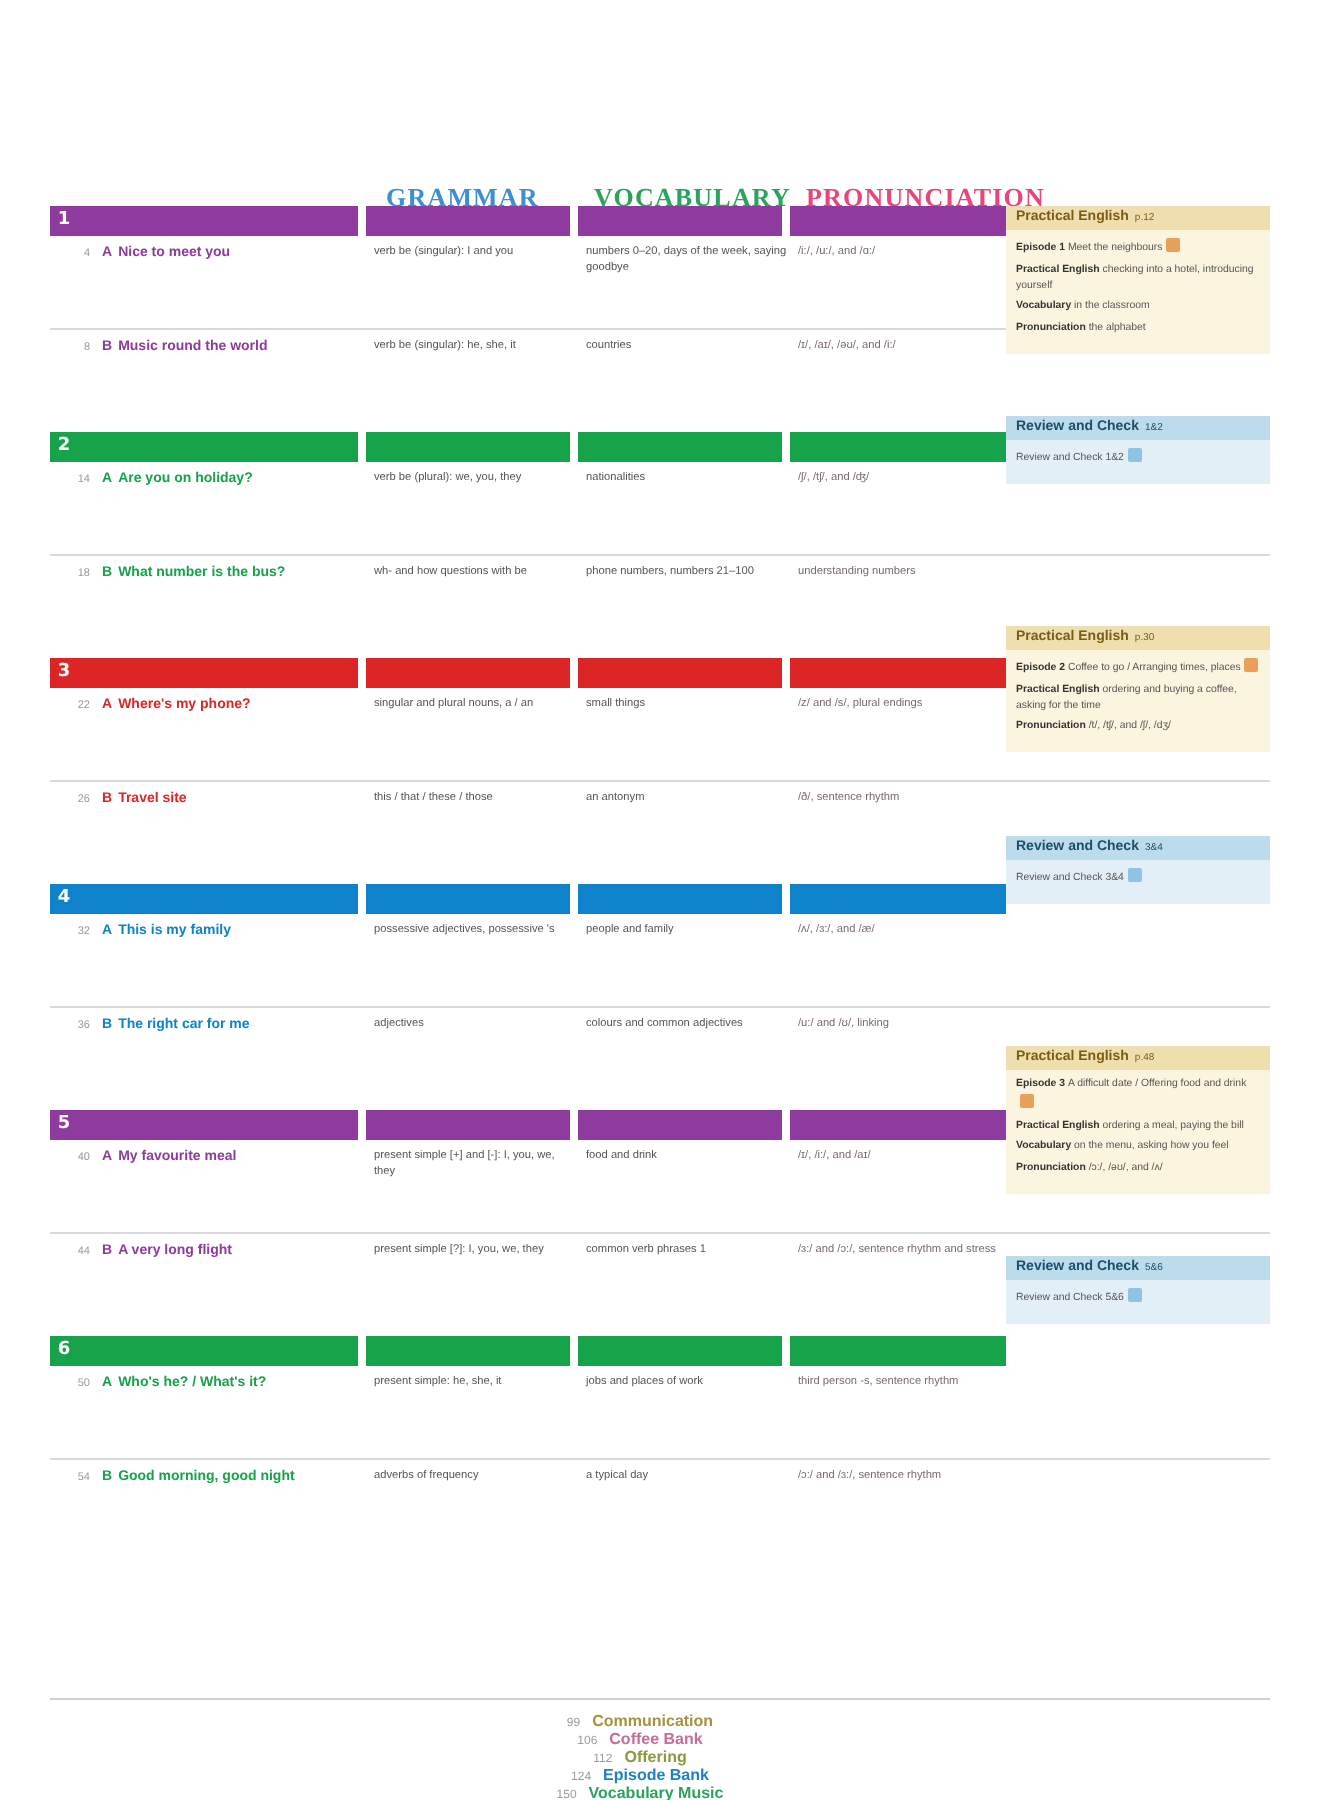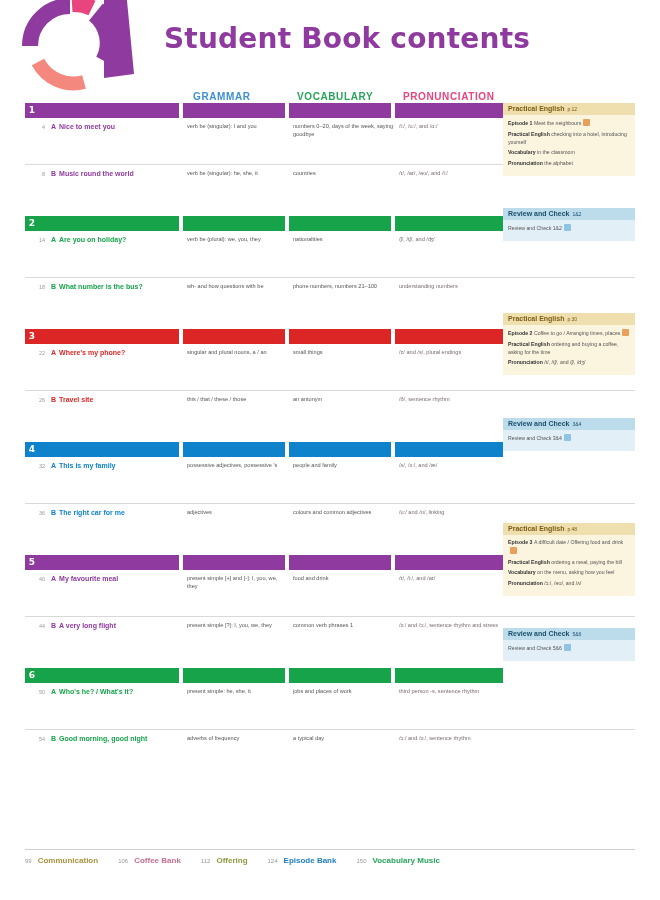--- a/index.html
+++ b/index.html
@@ -20,21 +20,21 @@
   .logo svg{display:block;}
   .title{
     position:absolute;left:164px;top:22px;
     font-size:28px;font-weight:bold;color:#8e3a9e;
     letter-spacing:.2px;
     font-family:"DejaVu Sans", sans-serif;
   }
 
   
   .colheads{position:absolute;left:25px;top:91px;width:610px;height:12px;}
-  .colhead{position:absolute;font-size:10px;font-weight:bold;letter-spacing:.6px;}
+  .colhead{position:absolute;font-size:13px;font-weight:bold;letter-spacing:.6px;font-family:Liberation Serif, serif;}
   .ch-gram{left:168px;color:#3d8fd4;}
   .ch-voc{left:272px;color:#2aa45c;}
   .ch-pron{left:378px;color:#e8447e;}
 
   
   .table{position:absolute;left:25px;top:103px;width:610px;}
 
   .unit{position:relative;margin-bottom:5px;}
 
   .band{display:flex;height:15px;gap:4px;}
@@ -77,43 +77,31 @@
   .rc .railhead{background:#bcdcec;color:#1b4f6b;}
   .rc .railbody{background:#e2eff7;}
 
   .ficon{display:inline-block;width:7px;height:7px;border-radius:1px;vertical-align:-1px;margin-left:2px;background:#e8a05a;}
   .ficon.blue{background:#8fc3e3;}
 
   
   .footer{
     position:absolute;left:25px;top:849px;width:610px;
     border-top:1px solid #cfcfcf;padding-top:6px;
-    display:flex;align-items:center;
+    display:flex;align-items:center;flex-direction:column;
   }
   .fitem{display:flex;align-items:baseline;margin-right:20px;}
   .fpg{font-size:6px;color:#9a9a9a;margin-right:6px;}
   .flab{font-size:8px;font-weight:bold;}
 </style>
 </head>
 <body>
 
 <div class="page">
 
-  <div class="header">
-    <div class="logo">
-      <svg width="156" height="110" viewBox="0 0 156 110">
-        <path d="M22 60 A40 40 0 0 1 62 20" fill="none" stroke="#8e3a9e" stroke-width="16" stroke-linecap="butt"></path>
-        <path d="M64 18 A40 40 0 0 1 84 22" fill="none" stroke="#e8447e" stroke-width="16" stroke-linecap="butt"></path>
-        <path d="M88 26 A40 40 0 0 1 98 76" fill="none" stroke="#8e3a9e" stroke-width="22" stroke-linecap="butt"></path>
-        <path d="M30 76 A40 40 0 0 0 76 96" fill="none" stroke="#f4887e" stroke-width="14" stroke-linecap="butt"></path>
-        <path d="M96 8 L118 4 L126 88 L96 92 Z" fill="#8e3a9e"></path>
-      </svg>
-    </div>
-    <div class="title">Student Book contents</div>
-  </div>
 
   <div class="colheads">
     <div class="colhead ch-gram">GRAMMAR</div>
     <div class="colhead ch-voc">VOCABULARY</div>
     <div class="colhead ch-pron">PRONUNCIATION</div>
   </div>
 
   <div class="table" id="table-root">
       <div class="unit">
         <div class="band">

